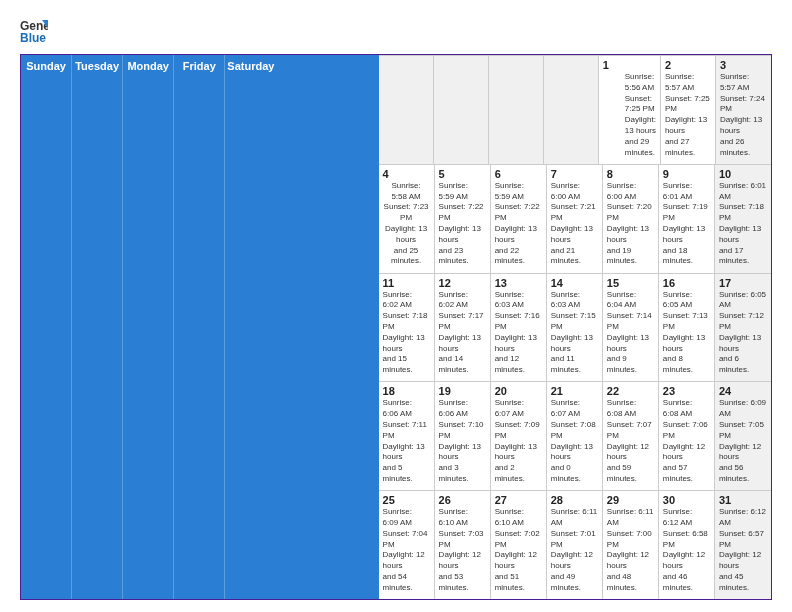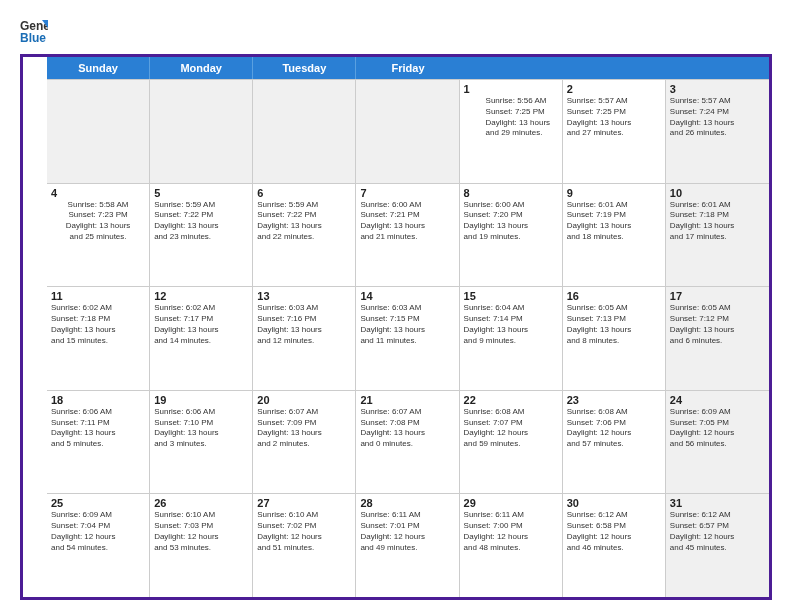--- a/index.html
+++ b/index.html
@@ -51,23 +51,21 @@
       color: #222;
       line-height: 1.1;
     }
     .subtitle {
       font-size: 15px;
       color: #444;
     }
     .calendar {
       flex: 1;
       display: flex;
-      flex-direction: column;
-      border: 3px solid #4c1d95;
-      padding-left: 24px;
+      border: 1px solid #4c1d95;
     }
     .cal-header-row {
       display: grid;
       grid-template-columns: repeat(7, 1fr);
       background: #2a7fd4;
     }
     .cal-header-cell {
       color: #fff;
       font-size: 11px;
       font-weight: bold;
@@ -130,23 +128,24 @@
     </div>
     <div class="title-block">
       <div class="month-title"></div>
       <div class="subtitle"></div>
     </div>
   </div>
 
   <div class="calendar">
     <div class="cal-header-row">
     <div class="cal-header-cell">Sunday</div>
+        <div class="cal-header-cell">Tuesday</div>
         <div class="cal-header-cell">Monday</div>
-        <div class="cal-header-cell">Tuesday</div>
         <div class="cal-header-cell">Friday</div>
+        <div class="cal-header-cell">Saturday</div>
       </div>
     <div class="cal-body">
     <div class="cal-row">
           <div class="cal-cell shaded empty"></div>
           <div class="cal-cell shaded empty"></div>
           <div class="cal-cell shaded empty"></div>
           <div class="cal-cell shaded empty"></div>
           <div class="cal-cell">
             <div class="day-num">1</div>
             <div class="cal-cell-text" style="white-space: pre-line; margin-left: 22px;">Sunrise: 5:56 AM

